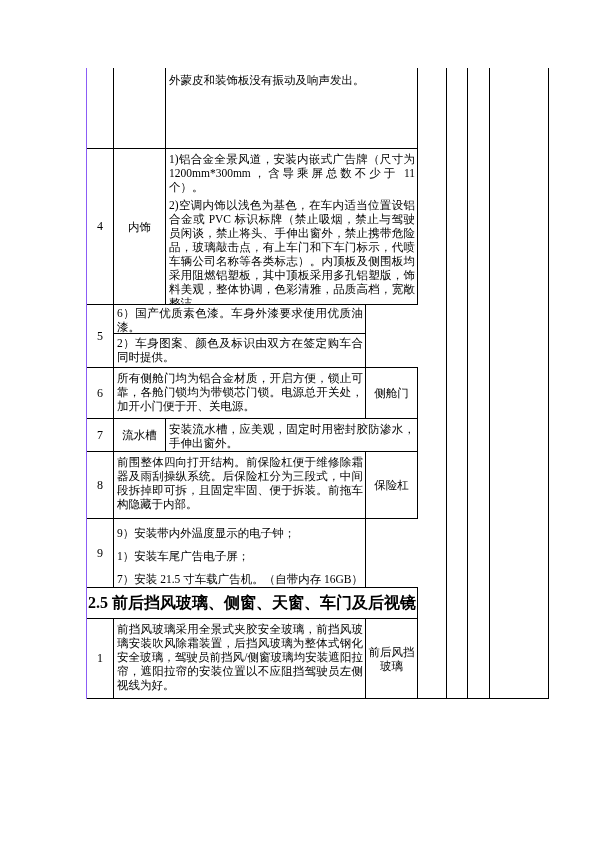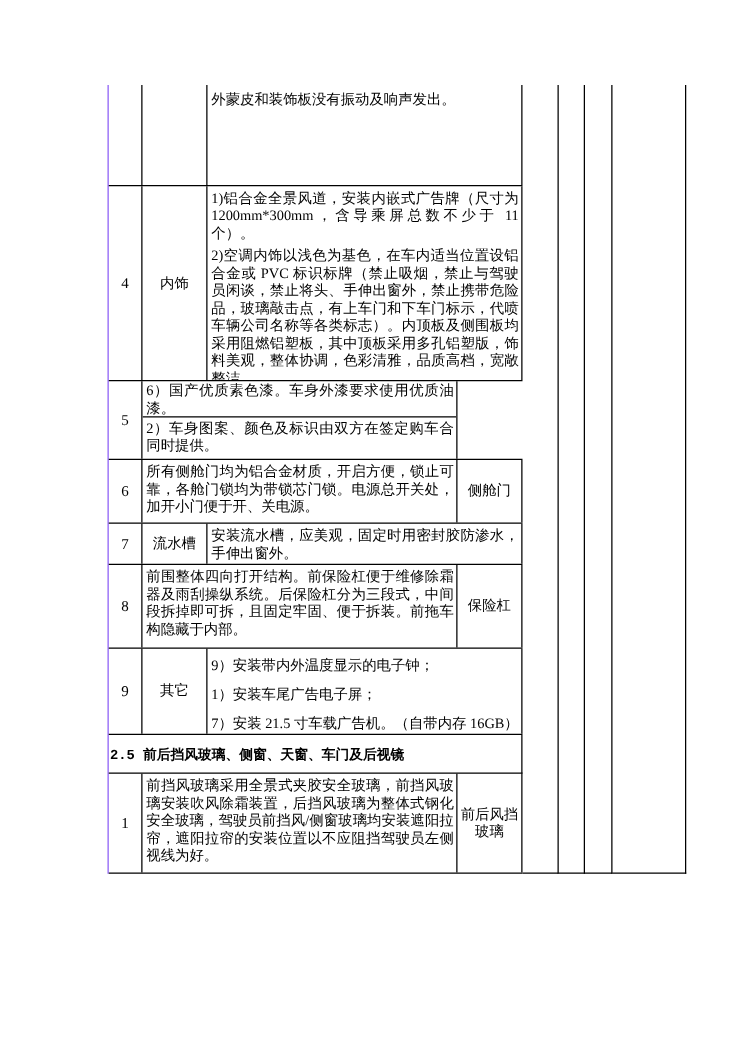--- a/index.html
+++ b/index.html
@@ -26,21 +26,21 @@
   .r9 .ccont { padding-top:7px; }
   .r9 .ccont p { margin-bottom:9px; }
 
   
   .ccont.split { padding:0; }
   .sub1 { box-sizing:border-box; height:29px; border-bottom:1px solid #000; padding:1px 2px 0 3px; overflow:hidden; }
   .sub2 { padding:2px 2px 0 3px; overflow:hidden; }
 
   
   .headrow { box-sizing:border-box; width:331px; height:31px; border-bottom:1px solid #000; border-right:1px solid #000;
-             display:flex; align-items:center; font-weight:bold; font-size:11px; padding-left:1px; overflow:hidden;font-family:Liberation Mono, monospace; }
+             display:flex; align-items:center; font-weight:bold; font-size:16px; padding-left:1px; overflow:hidden; }
 
   
   .rcols { display:flex; height:631px; box-sizing:border-box; }
   .rcol { box-sizing:border-box; border-right:1px solid #000; border-bottom:1px solid #000; }
   .rcol.c1 { width:29px; } .rcol.c2 { width:21px; } .rcol.c3 { width:22px; } .rcol.c4 { width:59px; }
 
   
   .r0 { height:81px; } .r4 { height:156px; } .r5 { height:63px; } .r6 { height:51px; }
   .r7 { height:33px; } .r8 { height:67px; } .r9 { height:69px; } .r1 { height:80px; }
 </style>
@@ -96,21 +96,20 @@
       <div class="row r8">
         <div class="cell cnum">8</div>
         <div class="cell ccont">
           <p>前围整体四向打开结构。前保险杠便于维修除霜器及雨刮操纵系统。后保险杠分为三段式，中间段拆掉即可拆，且固定牢固、便于拆装。前拖车构隐藏于内部。</p>
         </div>
         <div class="cell cname">保险杠</div>
       </div>
 
       <div class="row r9">
         <div class="cell cnum">9</div>
-        <div class="cell cname">其它</div>
         <div class="cell ccont">
           <p>9）安装带内外温度显示的电子钟；</p>
           <p>1）安装车尾广告电子屏；</p>
           <p>7）安装 21.5 寸车载广告机。（自带内存 16GB）</p>
         </div>
       </div>
 
       <div class="headrow">2.5 前后挡风玻璃、侧窗、天窗、车门及后视镜</div>
 
       <div class="row r1">

